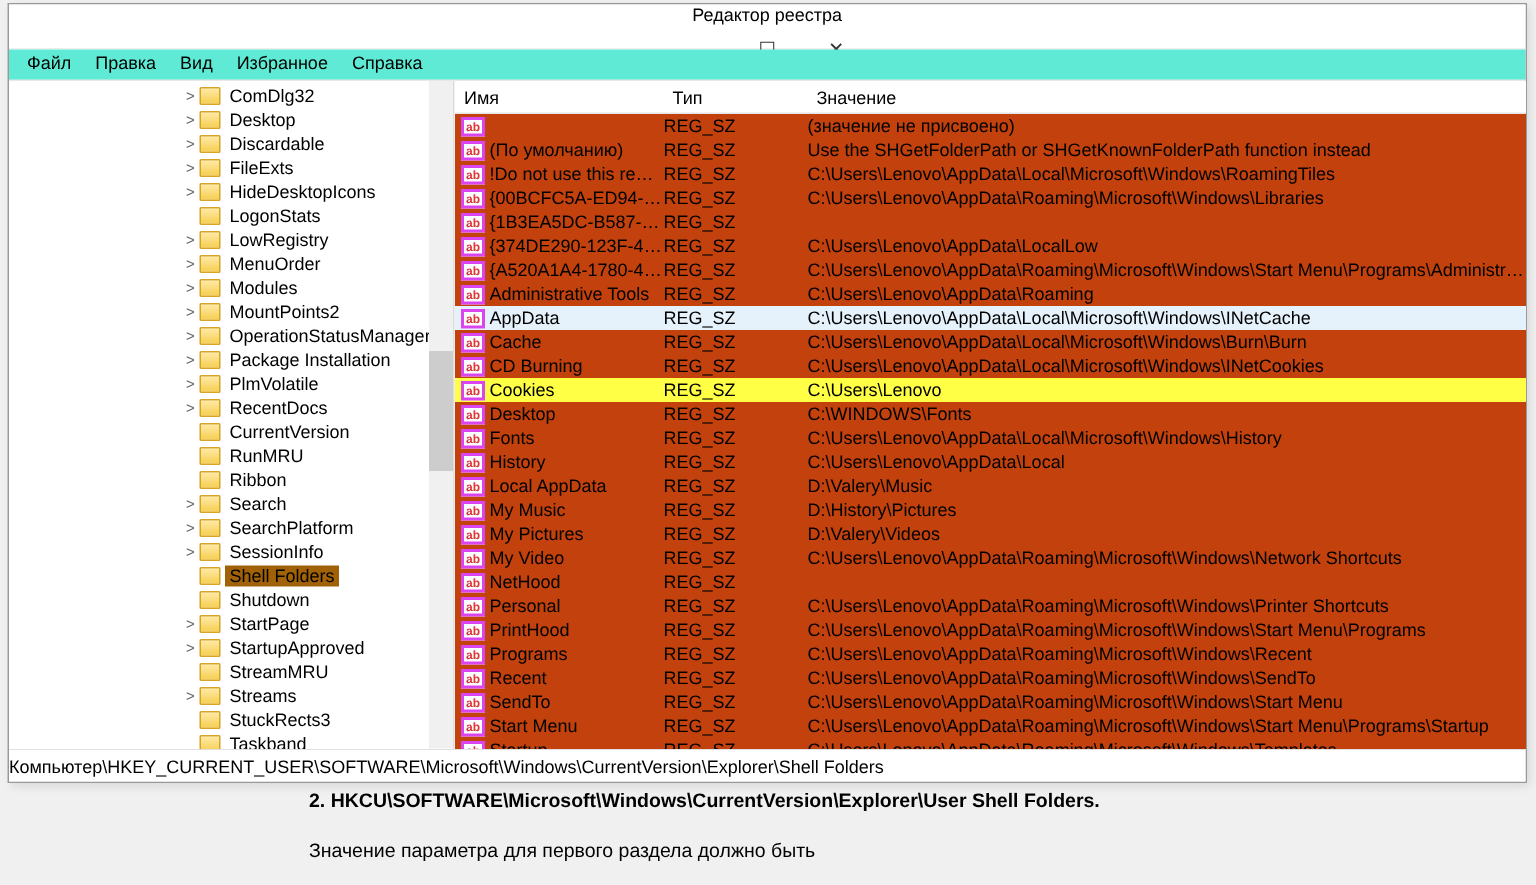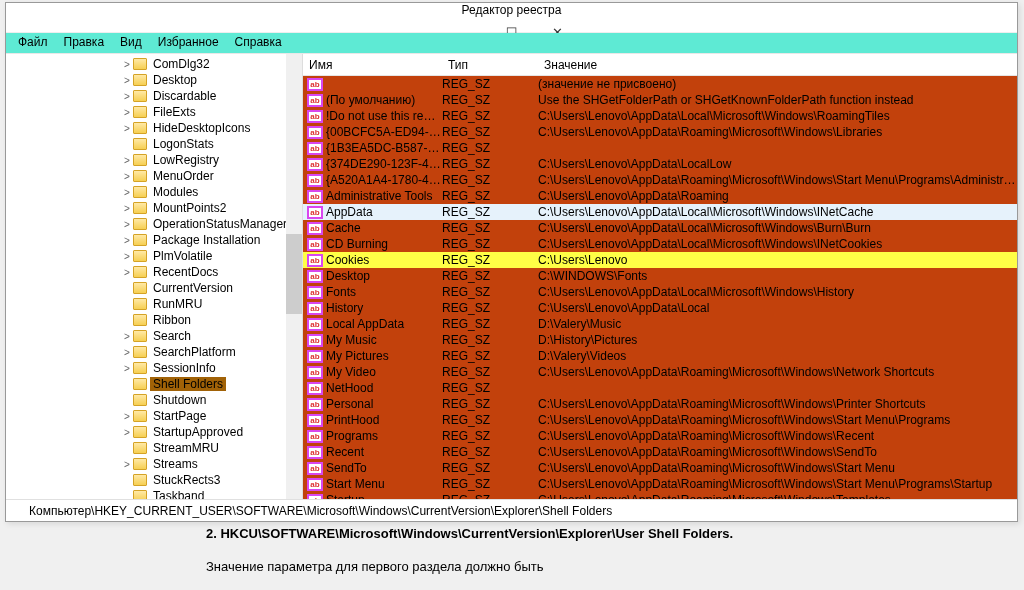--- a/index.html
+++ b/index.html
@@ -27,21 +27,21 @@
   .col.type { width:96px; }
   .col.val { flex:1; }
   .row { display:flex; align-items:center; height:16px; white-space:nowrap; cursor:default; }
   .row.hover { background:#e6f2fb; }
   .row.hl { background:#ffff46; }
   .vicon { width:16px; height:14px; margin:0 3px 0 4px; display:inline-flex; align-items:center; justify-content:center; }
   .vicon span { font-size:8px; color:#d33; font-weight:bold; background:#fff; border:2px solid #d946ef; padding:0 1px; line-height:9px; }
   .cell.name { width:116px; overflow:hidden; text-overflow:ellipsis;margin-top:31px; }
   .cell.type { width:96px; }
   .cell.val { flex:1; overflow:hidden; text-overflow:ellipsis; }
-  .statusbar { height:22px; border-top:1px solid #e0e0e0; display:flex; align-items:center; padding-left:23px; background:#fff; }
+  .statusbar { height:22px; border-top:1px solid #e0e0e0; display:flex; align-items:center; padding-left:0; background:#fff; }
   .below { position:absolute; left:206px; top:526px; width:600px; }
   .below .b1 { font-weight:bold; font-size:13px; }
   .below .b2 { font-size:13px; margin-top:18px; }
   .scroll-thumb { position:absolute; right:0; top:180px; width:16px; height:80px; background:#cdcdcd; }
   .scroll-track { position:absolute; right:0; top:0; bottom:0; width:16px; background:#f0f0f0; }
 </style>
 </head>
 <body>
 
 <div class="window">

